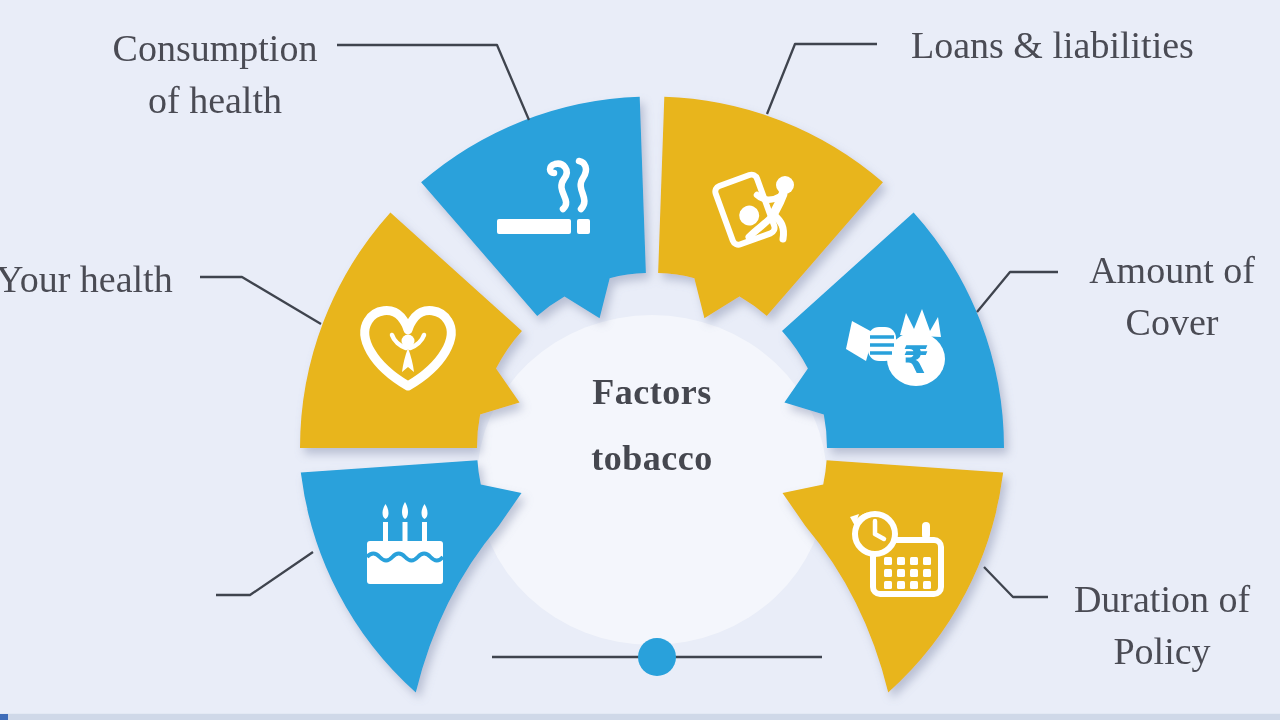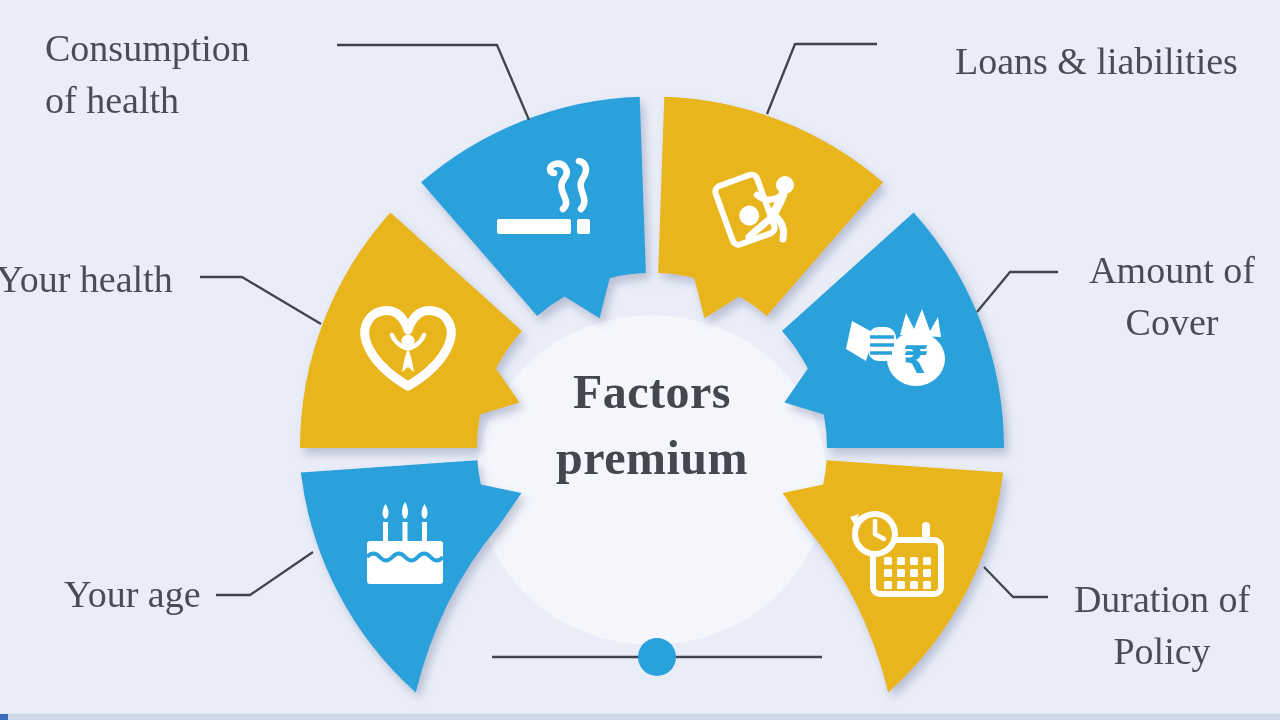--- a/index.html
+++ b/index.html
@@ -4,31 +4,31 @@
 <style>
   html,body{margin:0;padding:0;background:#dfe4ef;}
   .stage{
     position:relative;width:1280px;height:720px;overflow:hidden;
     background:#E9EDF8;
     font-family:"Liberation Serif","DejaVu Serif",serif;
   }
   .ring-svg{position:absolute;left:0;top:0;}
   .title{
     position:absolute;left:412px;top:359px;width:480px;
-    text-align:center;font-size:48px;line-height:66px;font-weight:bold;
+    text-align:center;font-size:36px;line-height:66px;font-weight:bold;
     color:#45474F;letter-spacing:.5px;
   }
   .title span{display:block;}
   .lbl{
     position:absolute;color:#4A4B54;font-size:38px;line-height:52px;
     white-space:nowrap;
   }
   .lbl span{display:block;}
-  #lbl-tobacco{left:45px;top:22px;width:340px;}
-  #lbl-loans{left:911px;top:35px;margin-left:44px;}
+  #lbl-tobacco{left:45px;top:22px;width:340px;text-align:center;}
+  #lbl-loans{left:911px;top:19px;}
   #lbl-health{left:-4px;top:253px;}
   #lbl-age{left:64px;top:568px;}
   #lbl-amount{left:1032px;top:244px;width:280px;text-align:center;}
   #lbl-duration{left:1022px;top:573px;width:280px;text-align:center;}
   .progress{
     position:absolute;left:0;right:0;bottom:0;height:6px;
     background:#CFD8E8;border-top:1px solid #E3E9F4;
   }
   .progress-fill{position:absolute;left:0;top:0;bottom:0;width:8px;background:#3E6CB8;}
 </style>
@@ -136,41 +136,38 @@
       <path d="M 1058 272 L 1010 272 L 977 312" stroke="#3F444E"></path>
       <path d="M 984 567 L 1013 597 L 1048 597" stroke="#3F444E"></path>
     </g>
 
     <path stroke-width="2.5" d="M 492 657 L 822 657" stroke="#3F444E"></path>
     <circle cx="657" cy="657" r="19" fill="#29A1DB"></circle>
   </svg>
 
   <div class="title">
     <span>Factors</span>
-    <span>premium</span>
+    <span>tobacco</span>
   </div>
 
   <div class="lbl" id="lbl-tobacco">
     <span>Consumption</span>
     <span>of health</span>
   </div>
   <div class="lbl" id="lbl-loans">
     <span>Loans &amp; liabilities</span>
   </div>
   <div class="lbl" id="lbl-amount">
     <span>Amount of</span>
     <span>Cover</span>
   </div>
   <div class="lbl" id="lbl-duration">
     <span>Duration of</span>
     <span>Policy</span>
   </div>
-  <div class="lbl" id="lbl-age">
-    <span>Your age</span>
-  </div>
   <div class="lbl" id="lbl-health">
     <span>Your health</span>
   </div>
 
   <div class="progress">
     <div class="progress-fill"></div>
   </div>
 
 </div>
 

